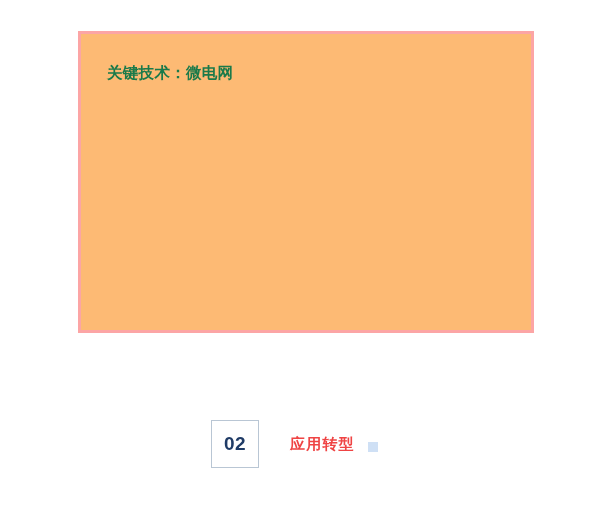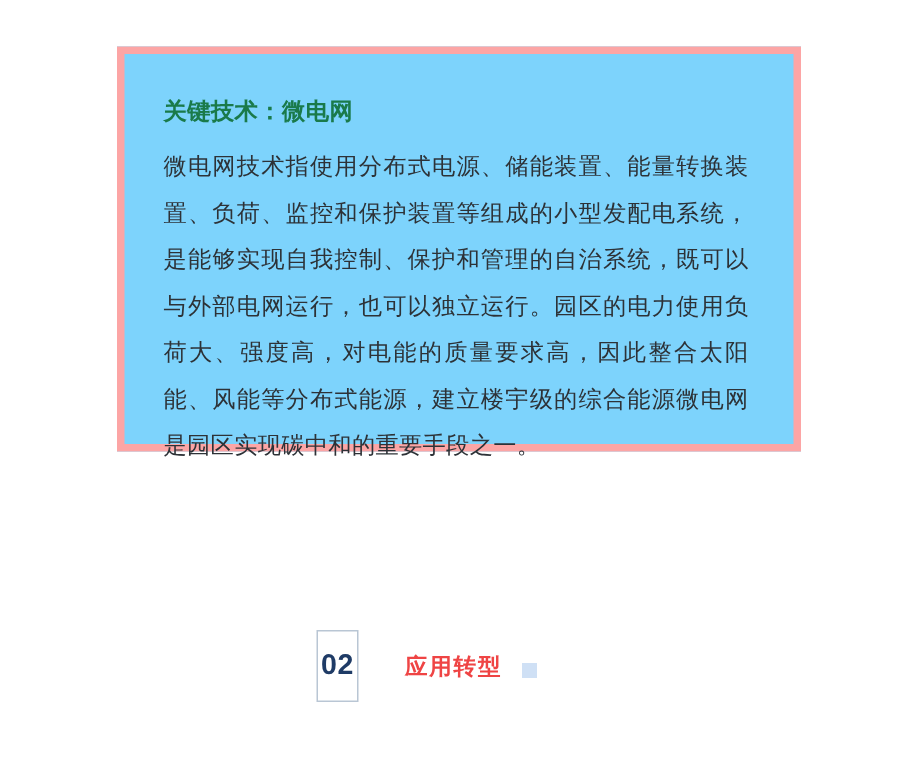--- a/index.html
+++ b/index.html
@@ -18,24 +18,24 @@
     width: 611px;
     height: 514px;
   }
 
   
   .callout {
     position: absolute;
     left: 78px;
     top: 31px;
     width: 456px;
-    height: 270px;
+    height: 302px;
     box-sizing: border-box;
-    border: 5px solid #fca5a5;
-    background: #7dd3fc;
+    border: 3px solid #fca5a5;
+    background: #fdba74;
   }
   .callout-inner {
     padding: 28px 30px 0 26px;
   }
   .callout-title {
     color: #1a7a4a;
     font-size: 15.5px;
     font-weight: bold;
     letter-spacing: 0.3px;
     line-height: 1.4;
@@ -53,21 +53,21 @@
 
   
   .section-head {
     position: absolute;
     left: 211px;
     top: 420px;
     display: flex;
     align-items: center;
   }
   .num-chip {
-    width: 28px;
+    width: 48px;
     height: 48px;
     box-sizing: border-box;
     border: 1px solid #b9c6d4;
     background: #ffffff;
     display: flex;
     align-items: center;
     justify-content: center;
     color: #1f3b66;
     font-size: 19px;
     font-weight: bold;
@@ -91,21 +91,20 @@
   }
 </style>
 </head>
 <body>
 
 <div class="page">
 
   <div class="callout">
     <div class="callout-inner">
       <div class="callout-title">关键技术：微电网</div>
-      <p class="callout-body">微电网技术指使用分布式电源、储能装置、能量转换装置、负荷、监控和保护装置等组成的小型发配电系统，是能够实现自我控制、保护和管理的自治系统，既可以与外部电网运行，也可以独立运行。园区的电力使用负荷大、强度高，对电能的质量要求高，因此整合太阳能、风能等分布式能源，建立楼宇级的综合能源微电网是园区实现碳中和的重要手段之一。</p>
     </div>
   </div>
 
   <div class="section-head">
     <div class="num-chip">02</div>
     <div class="section-title">应用转型</div>
     <div class="accent-square"></div>
   </div>
 
 </div>

